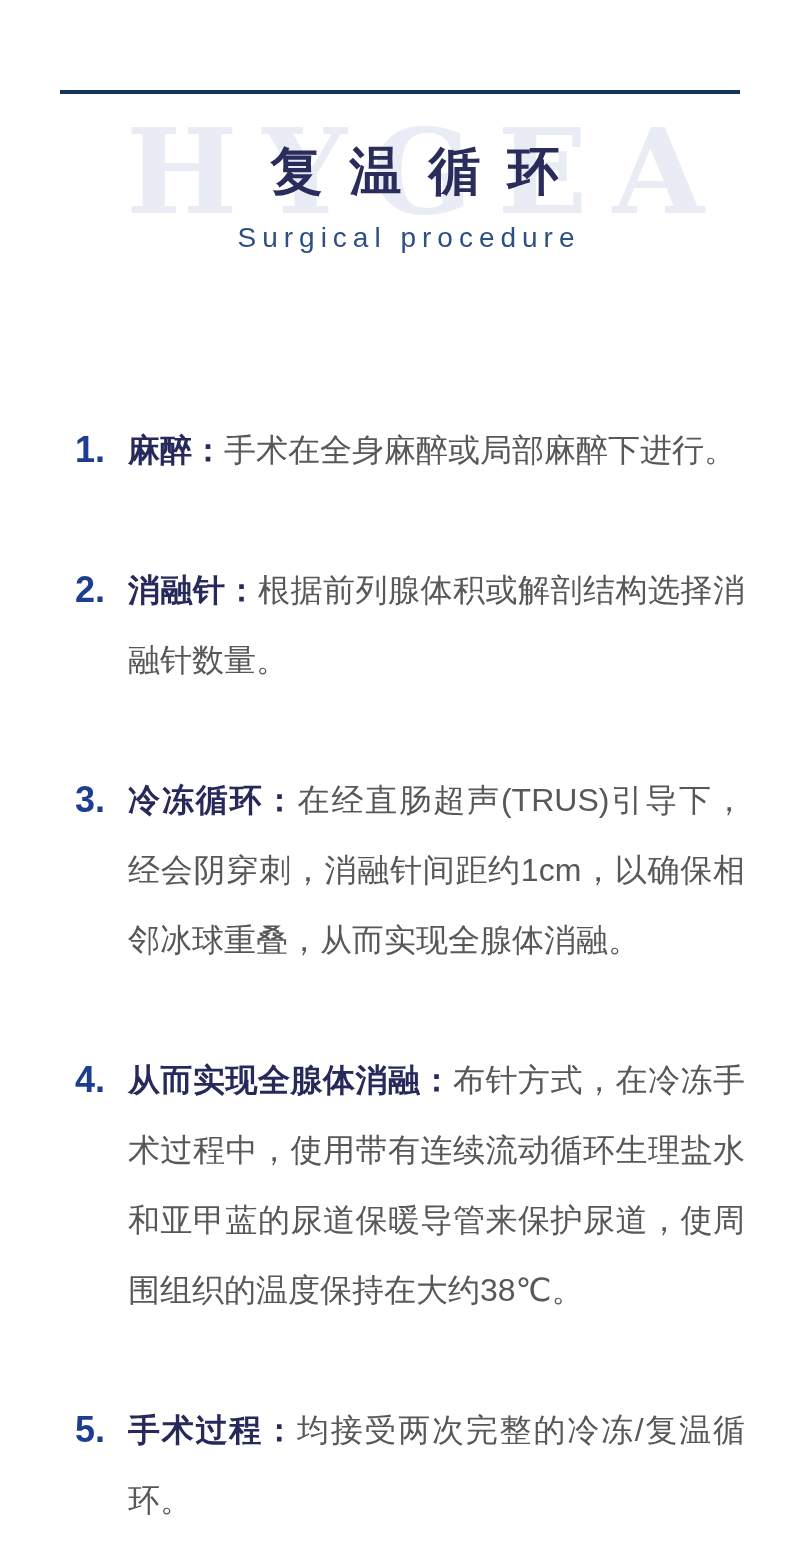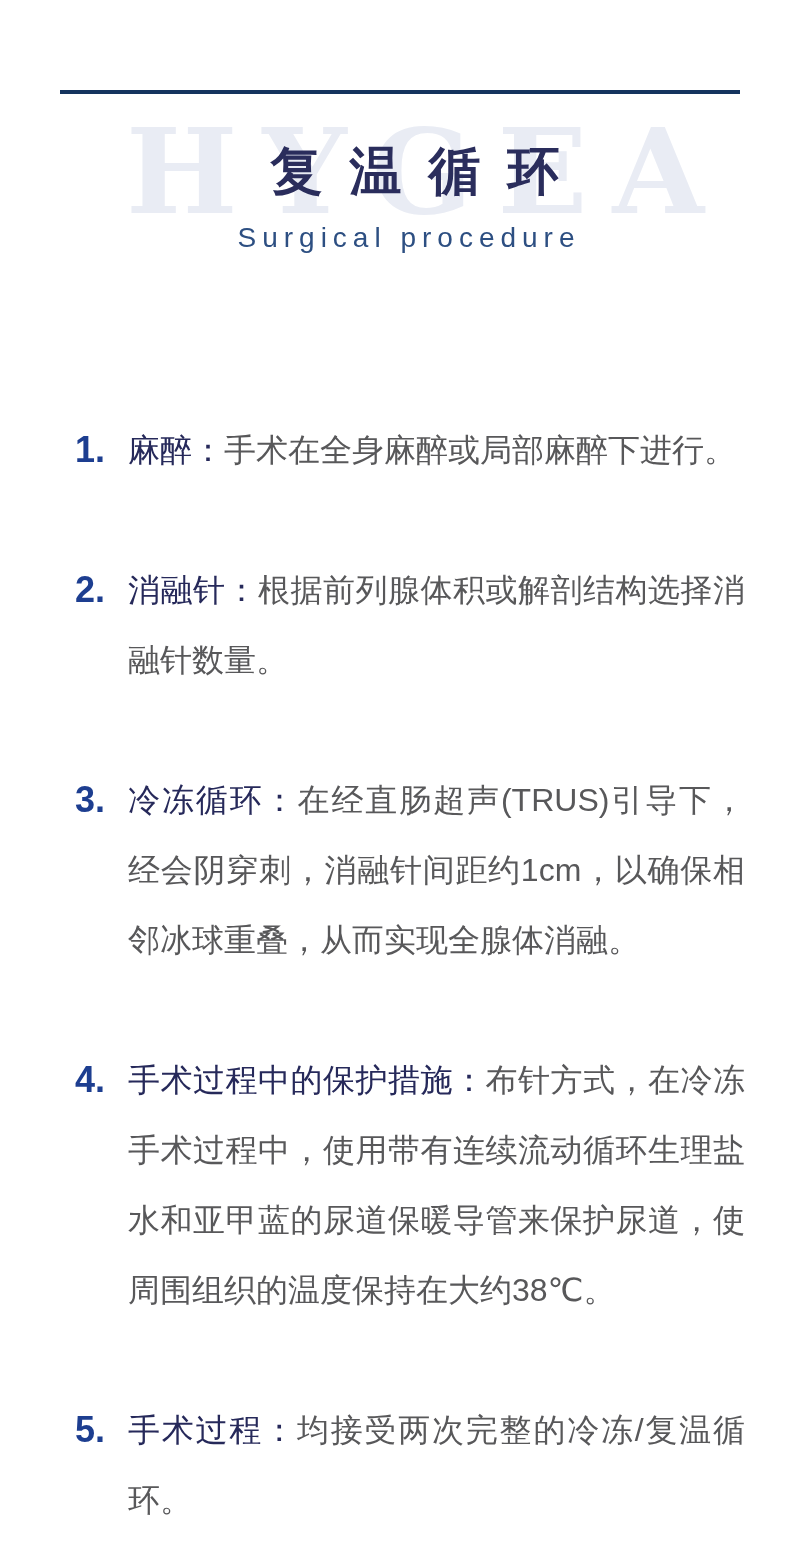--- a/index.html
+++ b/index.html
@@ -84,21 +84,21 @@
   }
   .step:last-child{margin-bottom:0;}
   .step-num{
     position:absolute;left:0;top:0;
     font-size:36px;
     line-height:70px;
     font-weight:bold;
     color:var(--c-number);
   }
   .step-label{
-    font-weight:normal;
+    font-weight:bold;
     color:var(--c-label);
   }
 </style>
 </head>
 <body>
 
 <div class="page">
 
   <div class="top-rule"></div>
 
@@ -116,21 +116,21 @@
 
   <li class="step">
     <span class="step-num">2.</span><span class="step-label">消融针：</span><span class="step-body">根据前列腺体积或解剖结构选择消融针数量。</span>
   </li>
 
   <li class="step">
     <span class="step-num">3.</span><span class="step-label">冷冻循环：</span><span class="step-body">在经直肠超声(TRUS)引导下，经会阴穿刺，消融针间距约1cm，以确保相邻冰球重叠，从而实现全腺体消融。</span>
   </li>
 
   <li class="step">
-    <span class="step-num">4.</span><span class="step-label">手术过程中的保护措施：</span><span class="step-body">布针方式，在冷冻手术过程中，使用带有连续流动循环生理盐水和亚甲蓝的尿道保暖导管来保护尿道，使周围组织的温度保持在大约38℃。</span>
+    <span class="step-num">4.</span><span class="step-label">从而实现全腺体消融：</span><span class="step-body">布针方式，在冷冻手术过程中，使用带有连续流动循环生理盐水和亚甲蓝的尿道保暖导管来保护尿道，使周围组织的温度保持在大约38℃。</span>
   </li>
 
   <li class="step">
     <span class="step-num">5.</span><span class="step-label">手术过程：</span><span class="step-body">均接受两次完整的冷冻/复温循环。</span>
   </li>
 </ol>
 
 </div>
 
 </body></html>

